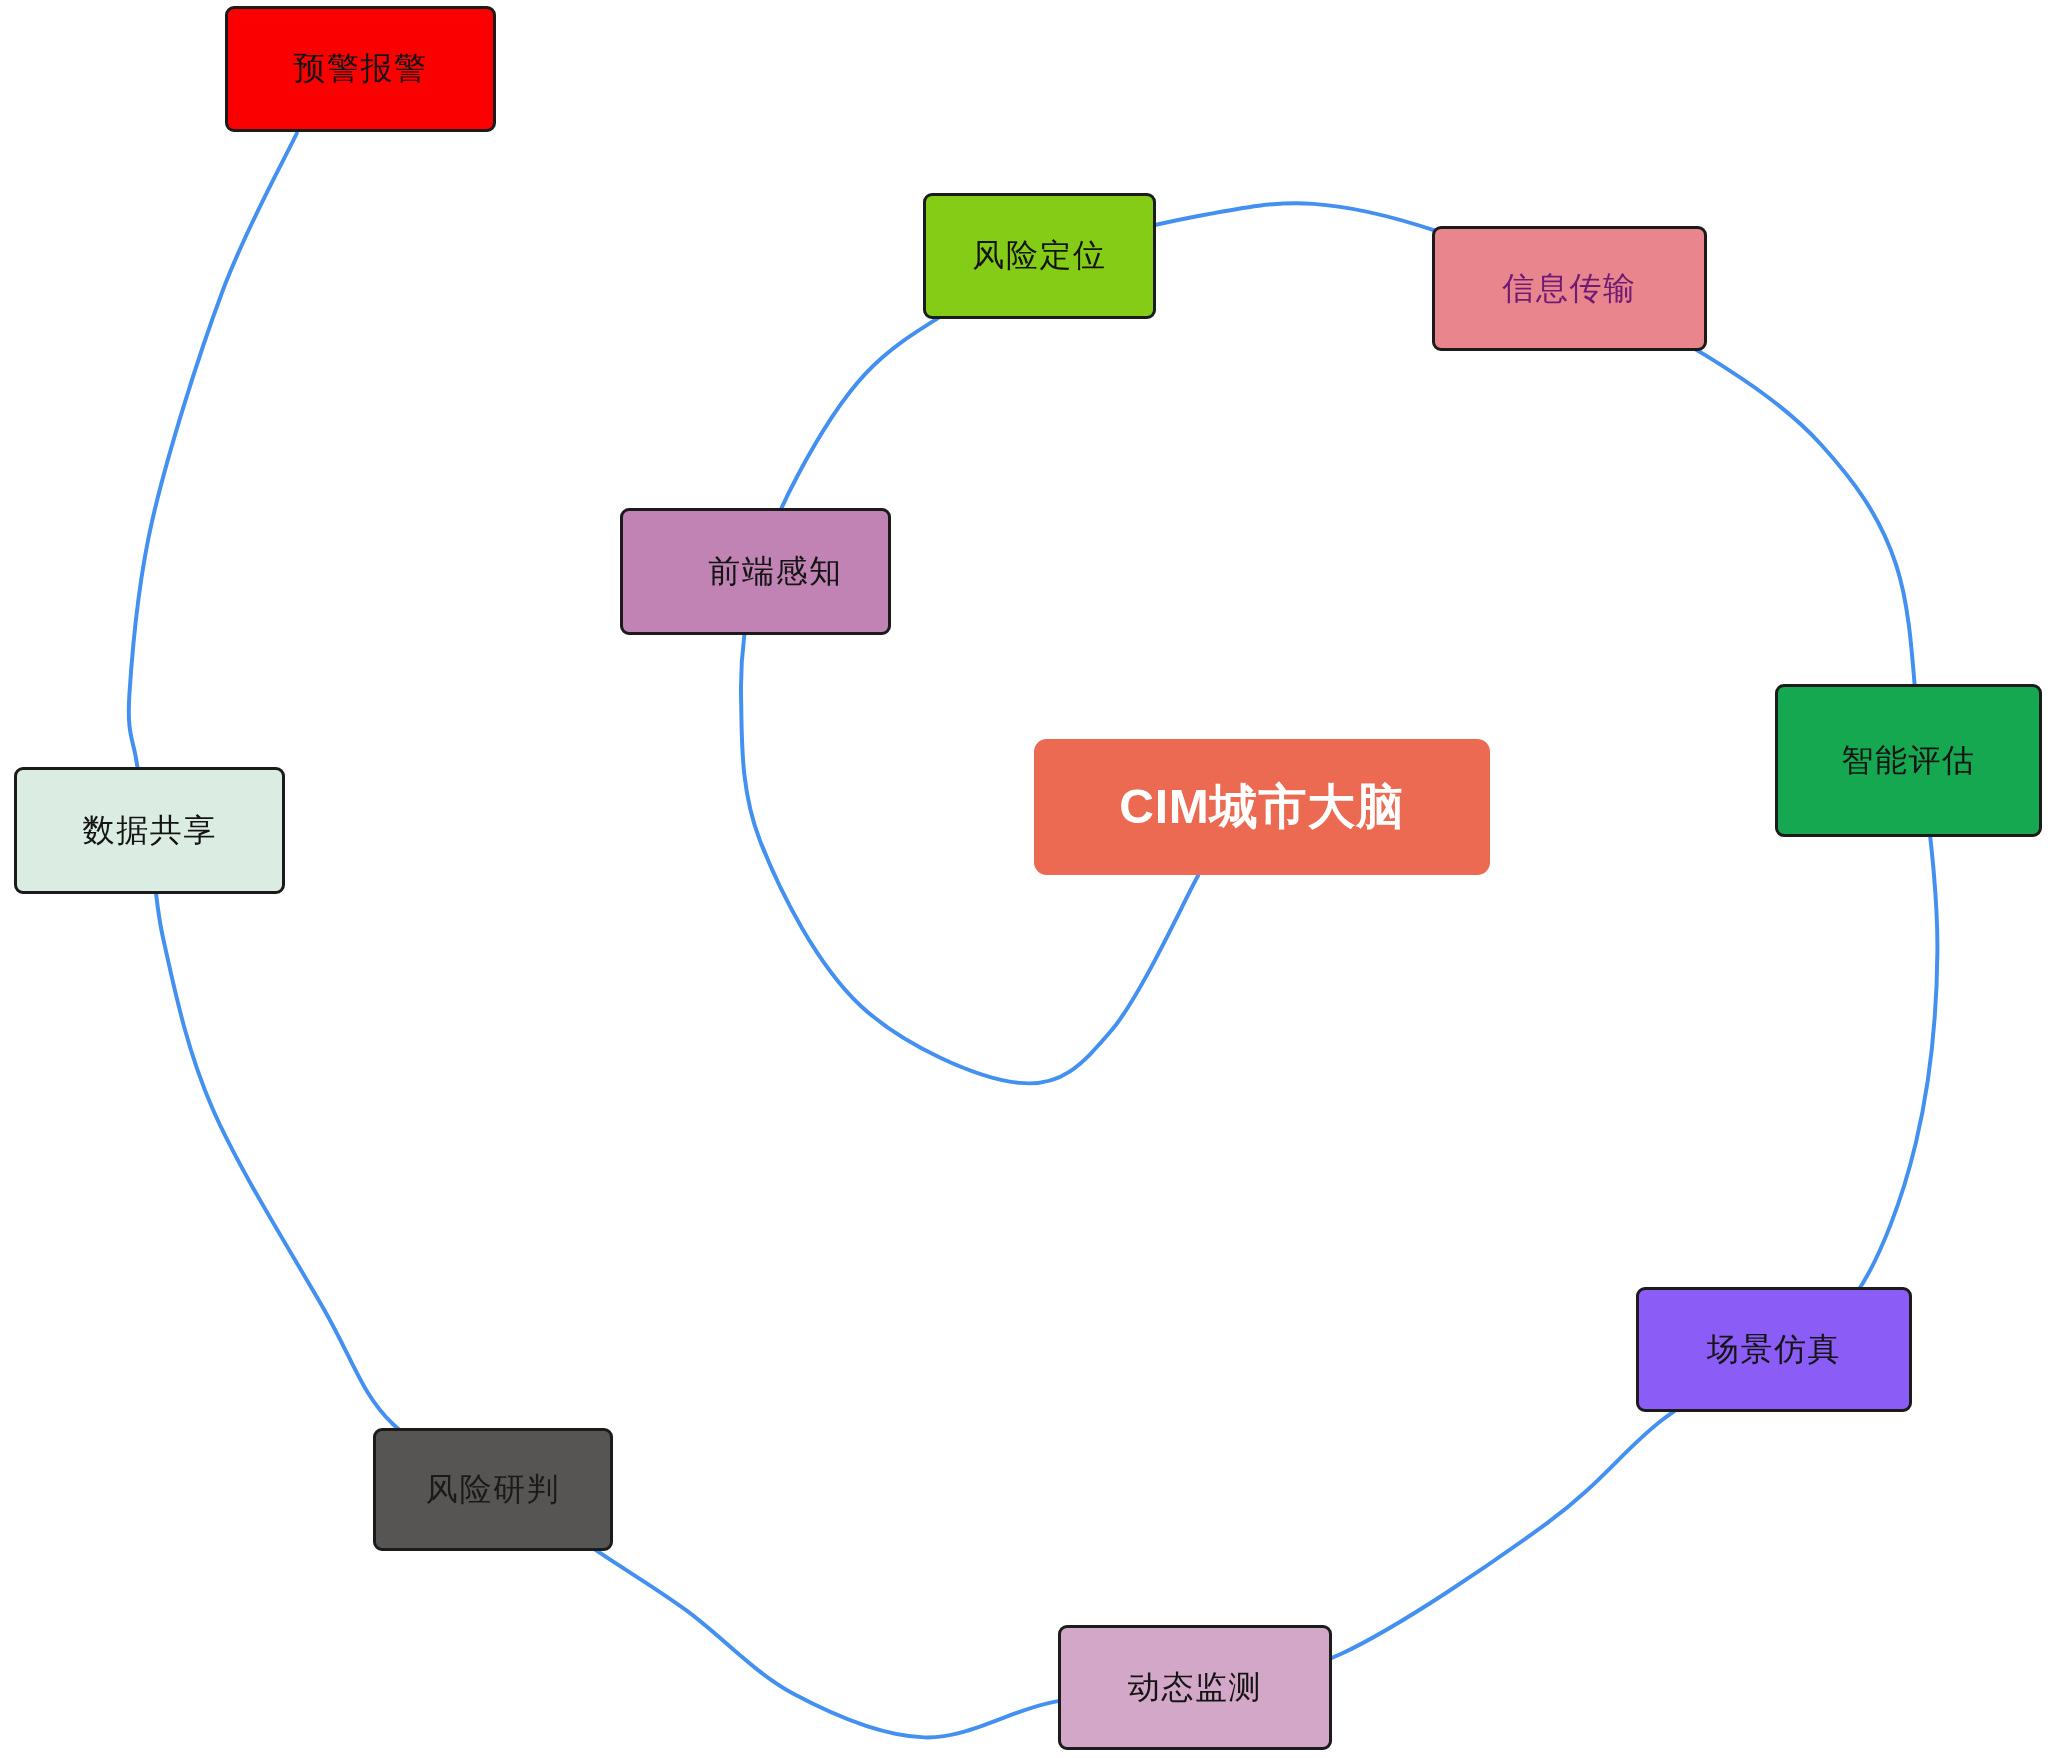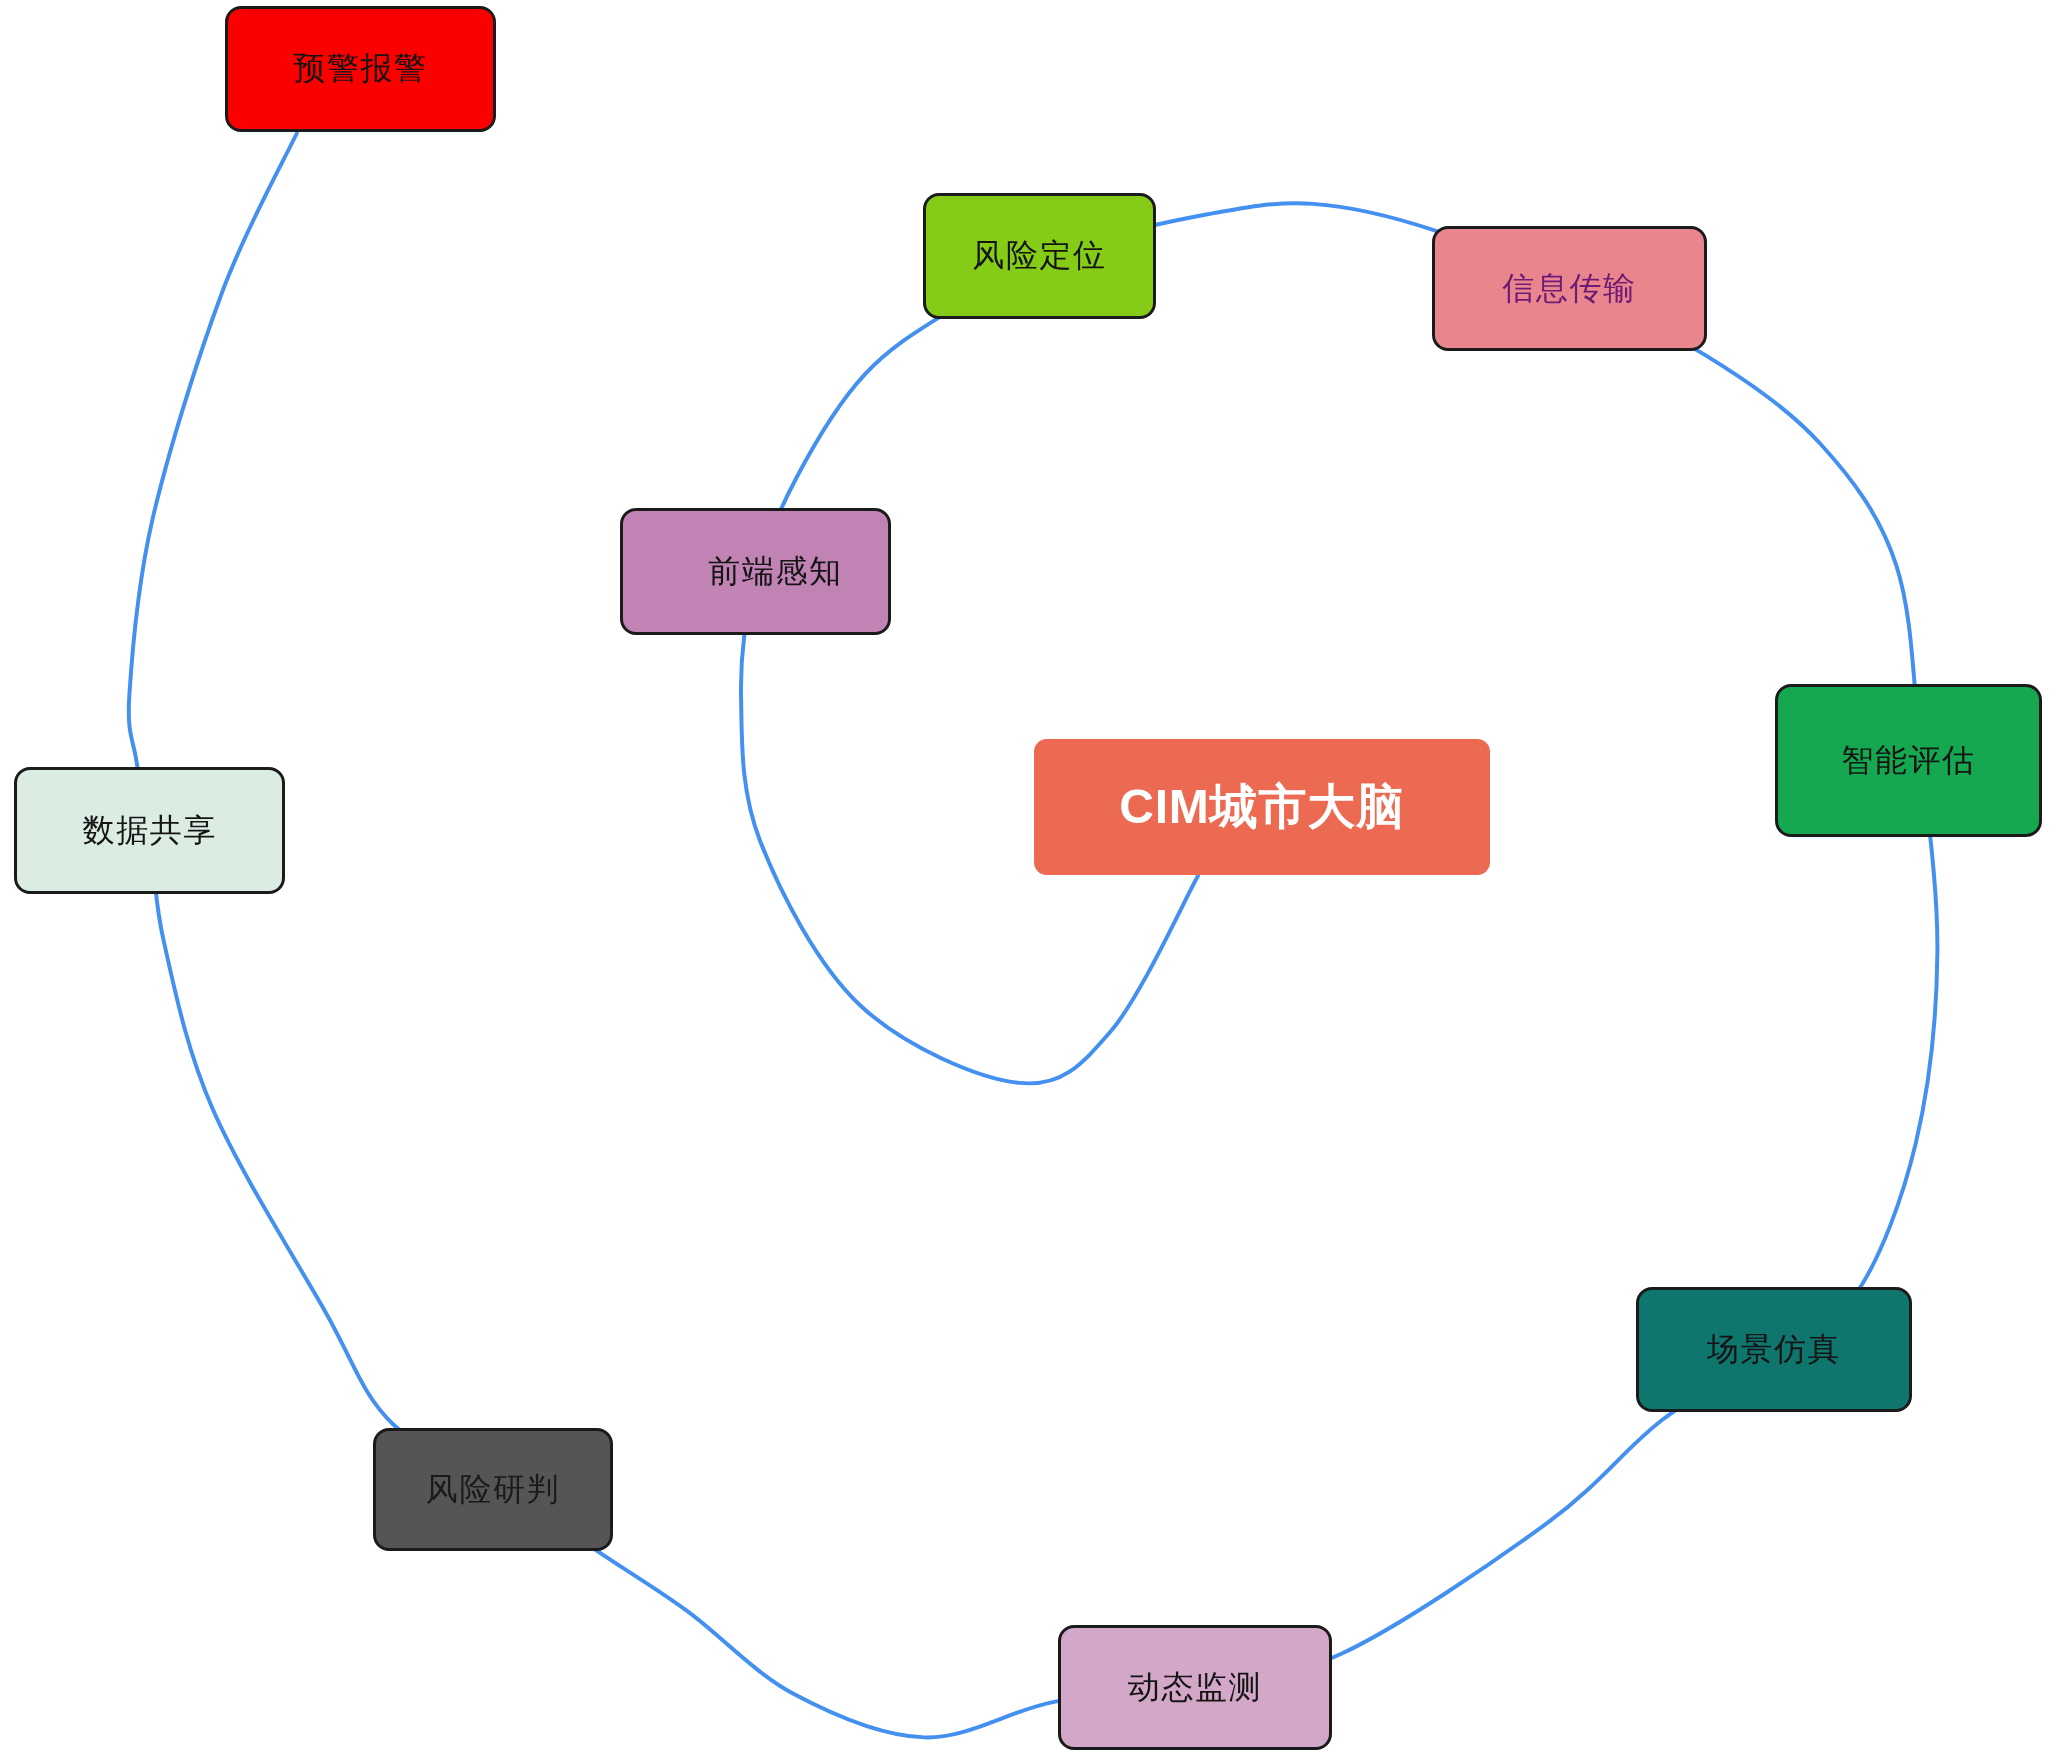--- a/index.html
+++ b/index.html
@@ -2,21 +2,21 @@
 <html style="font-size:12.7px"><head>
 <meta charset="utf-8">
 <style>
   html, body { margin: 0; padding: 0; background: #ffffff; }
   body { width: 2066px; height: 1758px; overflow: hidden;
          font-family: "Liberation Sans", "DejaVu Sans", sans-serif; }
   .canvas { position: relative; width: 2066px; height: 1758px; background: #ffffff; }
   .canvas svg { position: absolute; left: 0; top: 0; }
   .node {
     position: absolute; box-sizing: border-box;
-    border: 3.2px solid #1b1b1b; border-radius: 16px;
+    border: 3.2px solid #1b1b1b; border-radius: 9px;
     display: flex; align-items: center; justify-content: center;
     z-index: 2;
   }
   .node .label {
     font-size: 32px; font-weight: 500; color: #141414;
     letter-spacing: 1.6px; white-space: nowrap;
   }
   .node.center {
     border: none; border-radius: 12.7px; z-index: 3; text-align: center;
   }
@@ -54,21 +54,21 @@
   </div>
 
   <div class="node" style="left: 1775px; top: 684px; width: 267px; height: 153px; background: rgb(21, 168, 80);">
     <span class="label" style="color: rgb(20, 20, 20);">智能评估</span>
   </div>
 
   <div class="node" style="left: 14.3px; top: 767px; width: 271px; height: 127px; background: rgb(219, 237, 227);">
     <span class="label" style="color: rgb(20, 20, 20);">数据共享</span>
   </div>
 
-  <div class="node" style="left: 1636px; top: 1287px; width: 276px; height: 125px; background: #0f766e;">
+  <div class="node" style="left: 1636px; top: 1287px; width: 276px; height: 125px; background: #8b5cf6;">
     <span class="label" style="color: rgb(20, 20, 20);">场景仿真</span>
   </div>
 
   <div class="node" style="left: 373px; top: 1428px; width: 240px; height: 123px; background: rgb(87, 85, 83);">
     <span class="label" style="color: rgb(26, 26, 26);">风险研判</span>
   </div>
 
   <div class="node" style="left: 1058px; top: 1625px; width: 274px; height: 125px; background: rgb(211, 167, 199);">
     <span class="label" style="color: rgb(20, 20, 20);">动态监测</span>
   </div>

